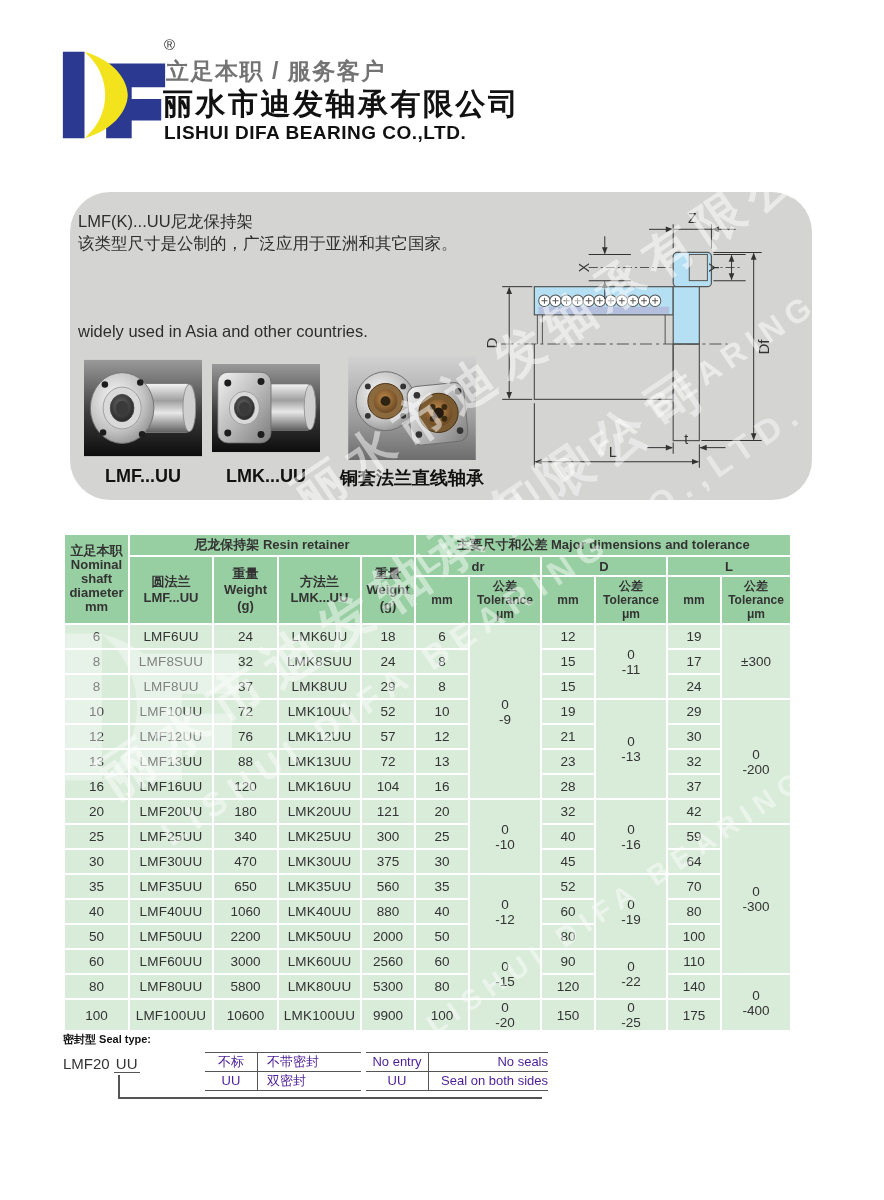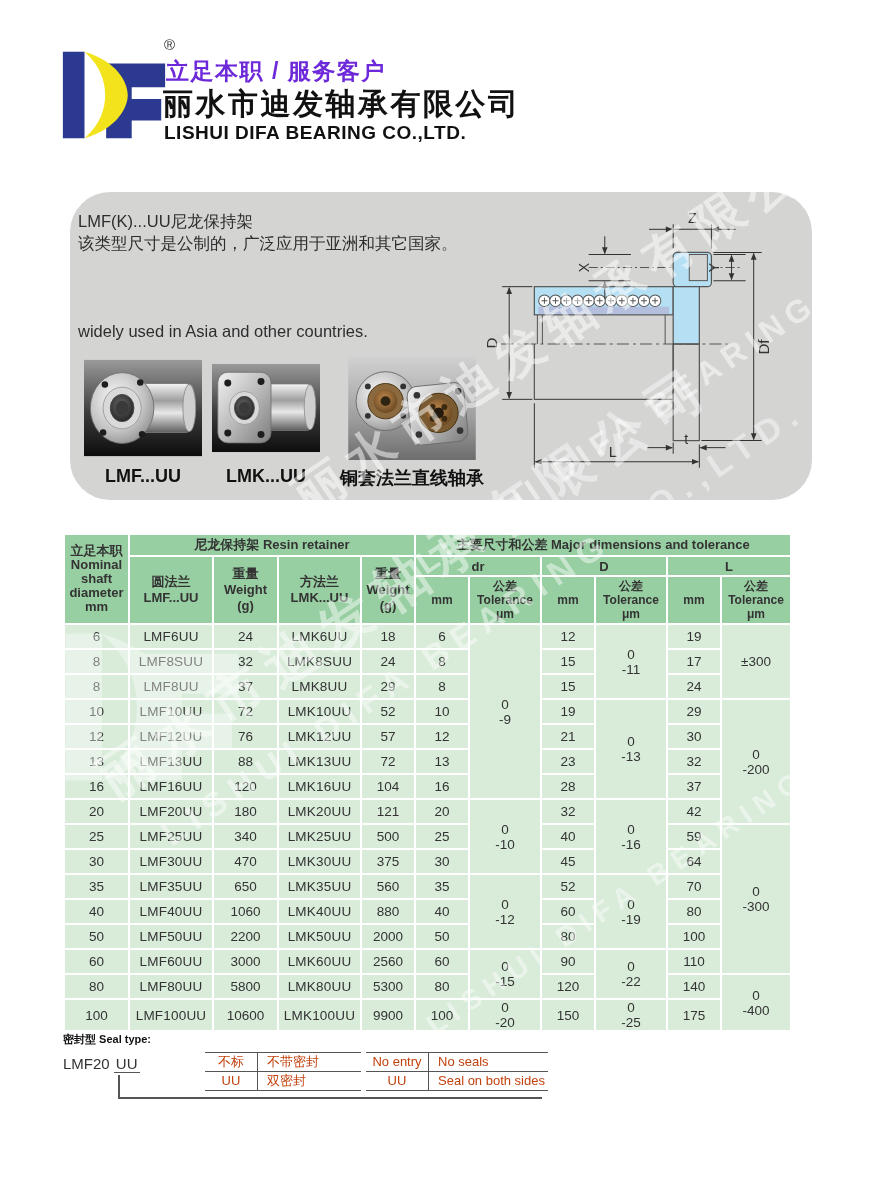--- a/index.html
+++ b/index.html
@@ -3,21 +3,21 @@
 <meta charset="utf-8">
 <style>
   html,body{margin:0;padding:0;background:#fff;}
   #page{position:relative;width:884px;height:1200px;background:#fff;overflow:hidden;
         font-family:"Liberation Sans","DejaVu Sans",sans-serif;color:#222;}
   .abs{position:absolute;}
 
   
   #logo{left:55px;top:44px;}
   #reg{left:164px;top:36px;font-size:15px;color:#333;}
-  #slogan{left:166px;top:56px;font-size:23px;font-weight:bold;letter-spacing:1.5px;color:#6d28d9;white-space:nowrap;}
+  #slogan{left:166px;top:56px;font-size:23px;font-weight:bold;letter-spacing:1.5px;color:#737373;white-space:nowrap;}
   #company-cn{left:163px;top:84px;font-size:30px;font-weight:bold;letter-spacing:2.5px;color:#111;white-space:nowrap;}
   #company-en{left:164px;top:122px;font-size:19px;font-weight:bold;letter-spacing:.5px;color:#111;white-space:nowrap;}
 
   
   #panel{left:70px;top:192px;width:742px;height:308px;background:#d4d4d3;border-radius:40px;}
   .ptext{position:absolute;left:8px;font-size:16.5px;line-height:22px;color:#2e2e2e;white-space:nowrap;}
   .figure{position:absolute;top:164px;}
   .photo{display:block;border-radius:2px;}
   .figlabel{position:absolute;top:110px;left:50%;transform:translateX(-50%);
             font-size:18px;font-weight:bold;color:#111;white-space:nowrap;}
@@ -44,26 +44,26 @@
   th.c-nom{font-size:12.5px;line-height:14px;}
   th.c-flange,th.c-weight{font-size:13px;line-height:16px;}
   td.tol{white-space:pre-line;line-height:15px;font-size:13px;}
   td.mod{letter-spacing:.2px;}
 
   
   #seal-title{left:63px;top:1032px;font-size:11px;font-weight:bold;color:#111;}
   #seal-example{left:63px;top:1055px;font-size:15px;color:#333;}
   #seal-example .uu{border-bottom:1.5px solid #555;padding:0 2px;}
   .connector{background:#555;z-index:1;}
-  .seal-table{position:absolute;border-top:1.5px solid #555;font-size:13px;color:#c2410c;z-index:2;}
+  .seal-table{position:absolute;border-top:1.5px solid #555;font-size:13px;color:#4c1d95;z-index:2;}
   .seal-row{display:flex;border-bottom:1.5px solid #555;height:18px;line-height:18px;}
   .seal-c1{border-right:1.5px solid #555;text-align:center;}
   .seal-c2{padding-left:9px;white-space:nowrap;}
   #seal-cn .seal-c1{width:52px;} #seal-cn .seal-c2{width:94px;}
-  #seal-en .seal-c1{width:62px;} #seal-en .seal-c2{width:110px;}
+  #seal-en .seal-c1{width:62px;} #seal-en .seal-c2{width:110px;text-align:right;}
 </style>
 </head>
 <body>
 
 <div id="page">
 
   <svg id="logo" class="abs" width="118" height="102" viewBox="0 0 120 100">
     <rect x="8" y="6" width="22" height="88" fill="#2b3991"></rect>
     <path d="M52,18 h60 v24 h-34 v12 h30 v22 h-30 v18 h-26 z" fill="#2b3991"></path>
     <path d="M30,6 C64,16 74,38 74,50 C74,62 64,84 30,94 C46,80 51,64 51,50 C51,36 46,20 30,6 Z" fill="#f2e31c"></path>
@@ -427,21 +427,21 @@
           <td class="num">32</td>
           <td class="tol" rowspan="3">0
 -16</td>
           <td class="num">42</td>
         </tr>
         <tr>
           <td class="num">25</td>
           <td class="mod">LMF25UU</td>
           <td class="num">340</td>
           <td class="mod">LMK25UU</td>
-          <td class="num">500</td>
+          <td class="num">300</td>
           <td class="num">25</td>
           <td class="num">40</td>
           <td class="num">59</td>
           <td class="tol" rowspan="6">0
 -300</td>
         </tr>
         <tr>
           <td class="num">30</td>
           <td class="mod">LMF30UU</td>
           <td class="num">470</td>

